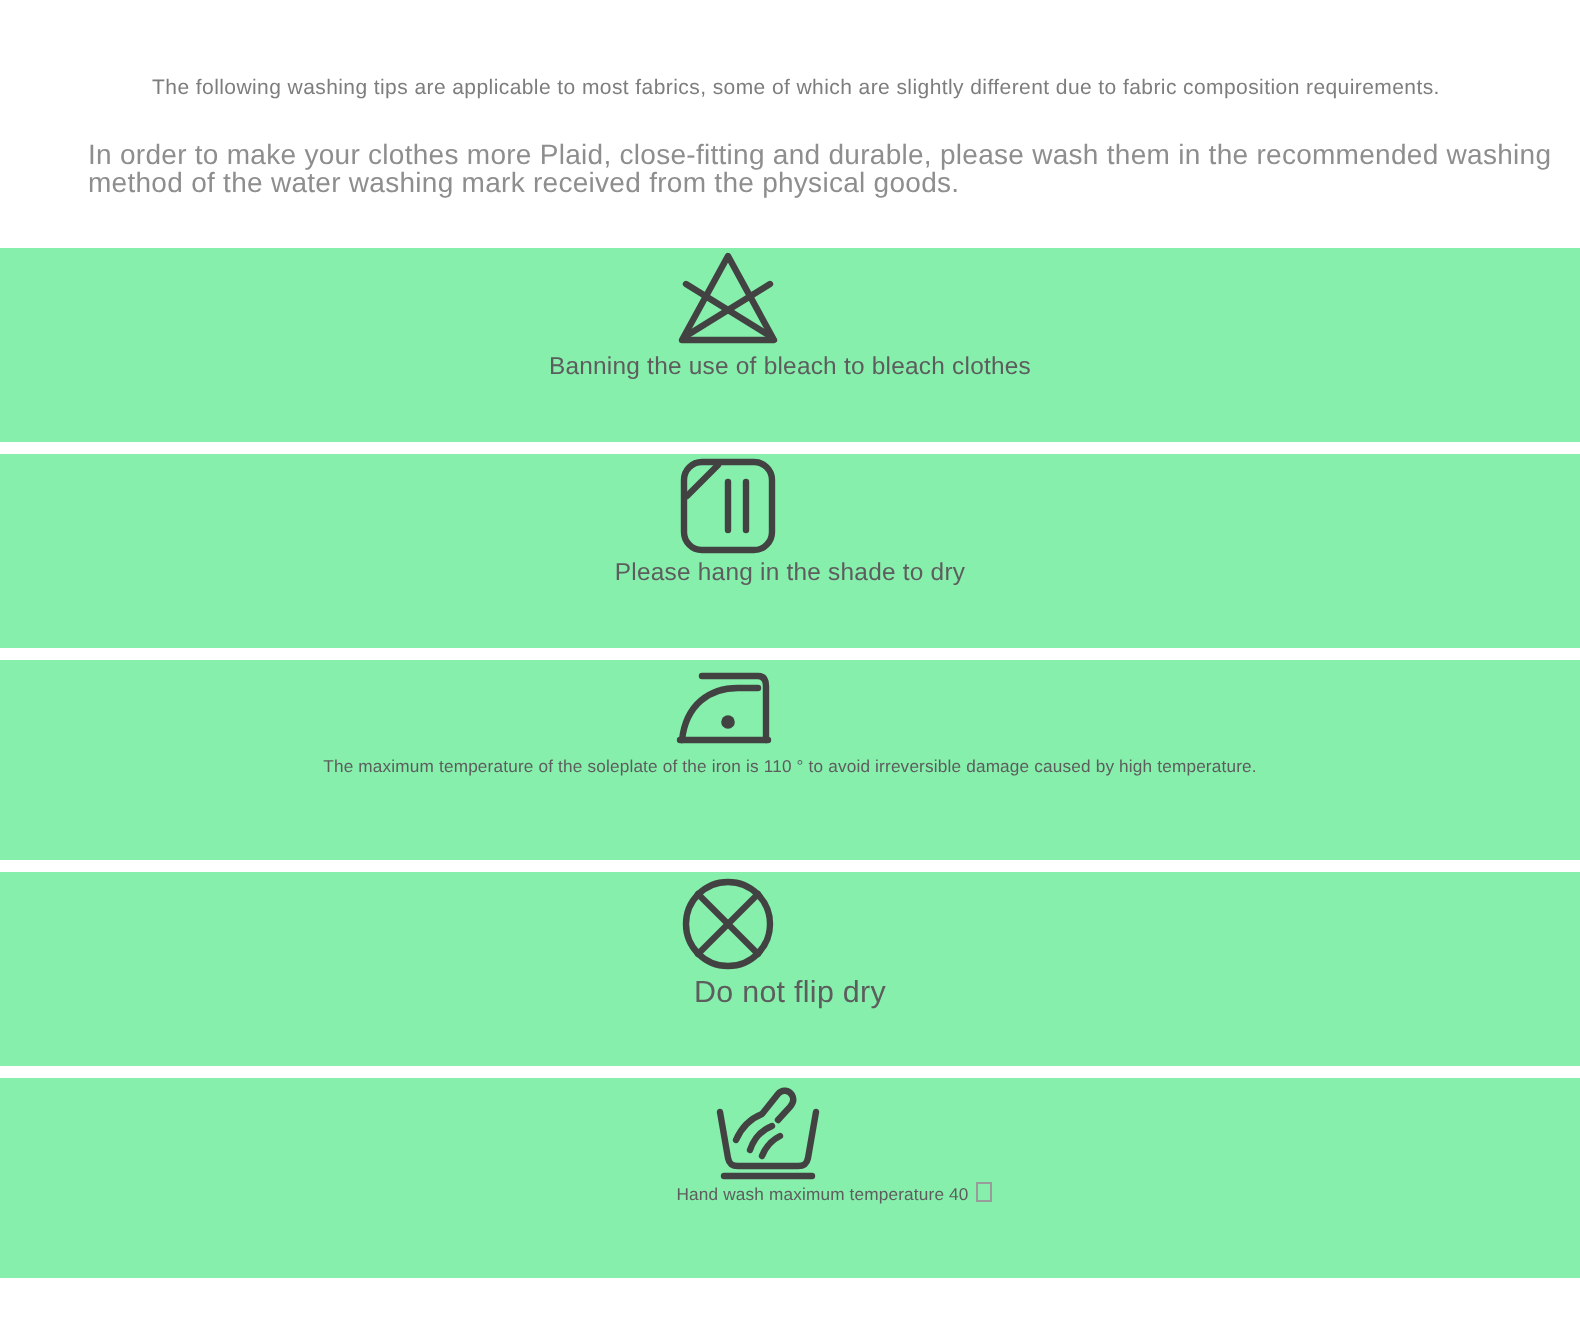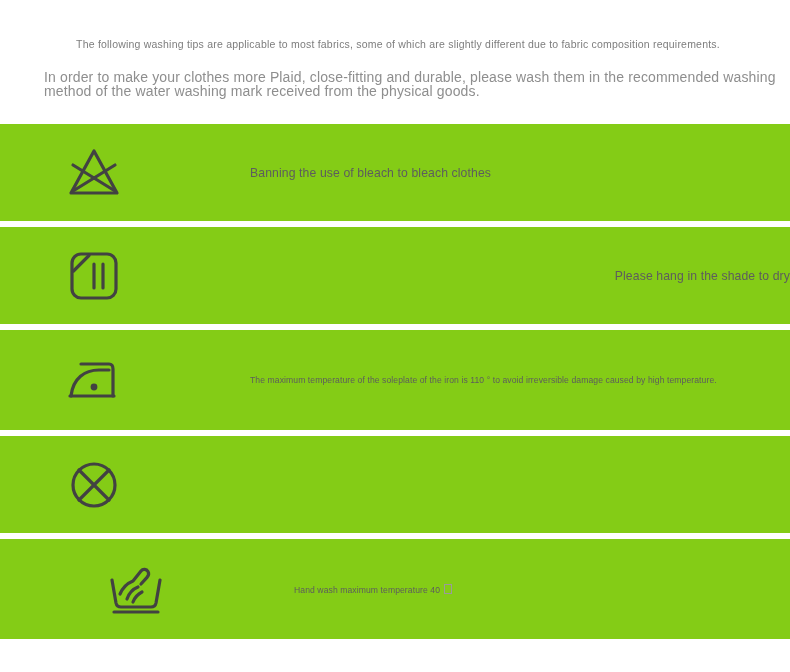--- a/index.html
+++ b/index.html
@@ -40,25 +40,26 @@
     padding-left: 44px;
   }
 
   
   .panels {
     margin-top: 26px;
     width: 790px;
   }
   .care-row {
     width: 790px;
-    background: #84cc16;
+    background: #86efac;
     display: flex;
     align-items: center;
     box-sizing: border-box;
     margin-bottom: 6px;
+    flex-direction: column;
   }
   .care-row.r1 { height: 97px; }
   .care-row.r2 { height: 97px; text-align: right; }
   .care-row.r3 { height: 100px; }
   .care-row.r4 { height: 97px; }
   .care-row.r5 { height: 100px; margin-bottom: 0; padding-left: 44px; }
 
   .icon-cell {
     width: 250px;
     min-width: 250px;
@@ -135,20 +136,21 @@
   </div>
 
   <div class="care-row r4">
     <div class="icon-cell">
       <svg width="52" height="52" viewBox="0 0 52 52" fill="none" stroke="#424242" stroke-width="3.2" stroke-linecap="round" stroke-linejoin="round">
         <circle cx="26" cy="26" r="21"></circle>
         <line x1="11" y1="11" x2="41" y2="41"></line>
         <line x1="41" y1="11" x2="11" y2="41"></line>
       </svg>
     </div>
+    <div class="label-cell label-lg">Do not flip dry</div>
   </div>
 
   <div class="care-row r5">
     <div class="icon-cell">
       <svg width="62" height="52" viewBox="0 0 62 52" fill="none" stroke="#424242" stroke-width="3.2" stroke-linecap="round" stroke-linejoin="round">
         <path d="M5 17 L9 40 C9.6 43 11 44 14 44 L44 44 C47 44 48.4 43 49 40 L53 17"></path>
         <line x1="7" y1="49" x2="51" y2="49"></line>
         <path d="M13 31 C16 24 21 20 26 18 L34 8 C36 5.5 39.5 6 41 8.5 C42.2 10.6 41.6 12.6 40 14.4 L34 21"></path>
         <path d="M20 36 C22 30 26 26 31 24"></path>
         <path d="M26 39 C28 34 31 31 35 29"></path>

